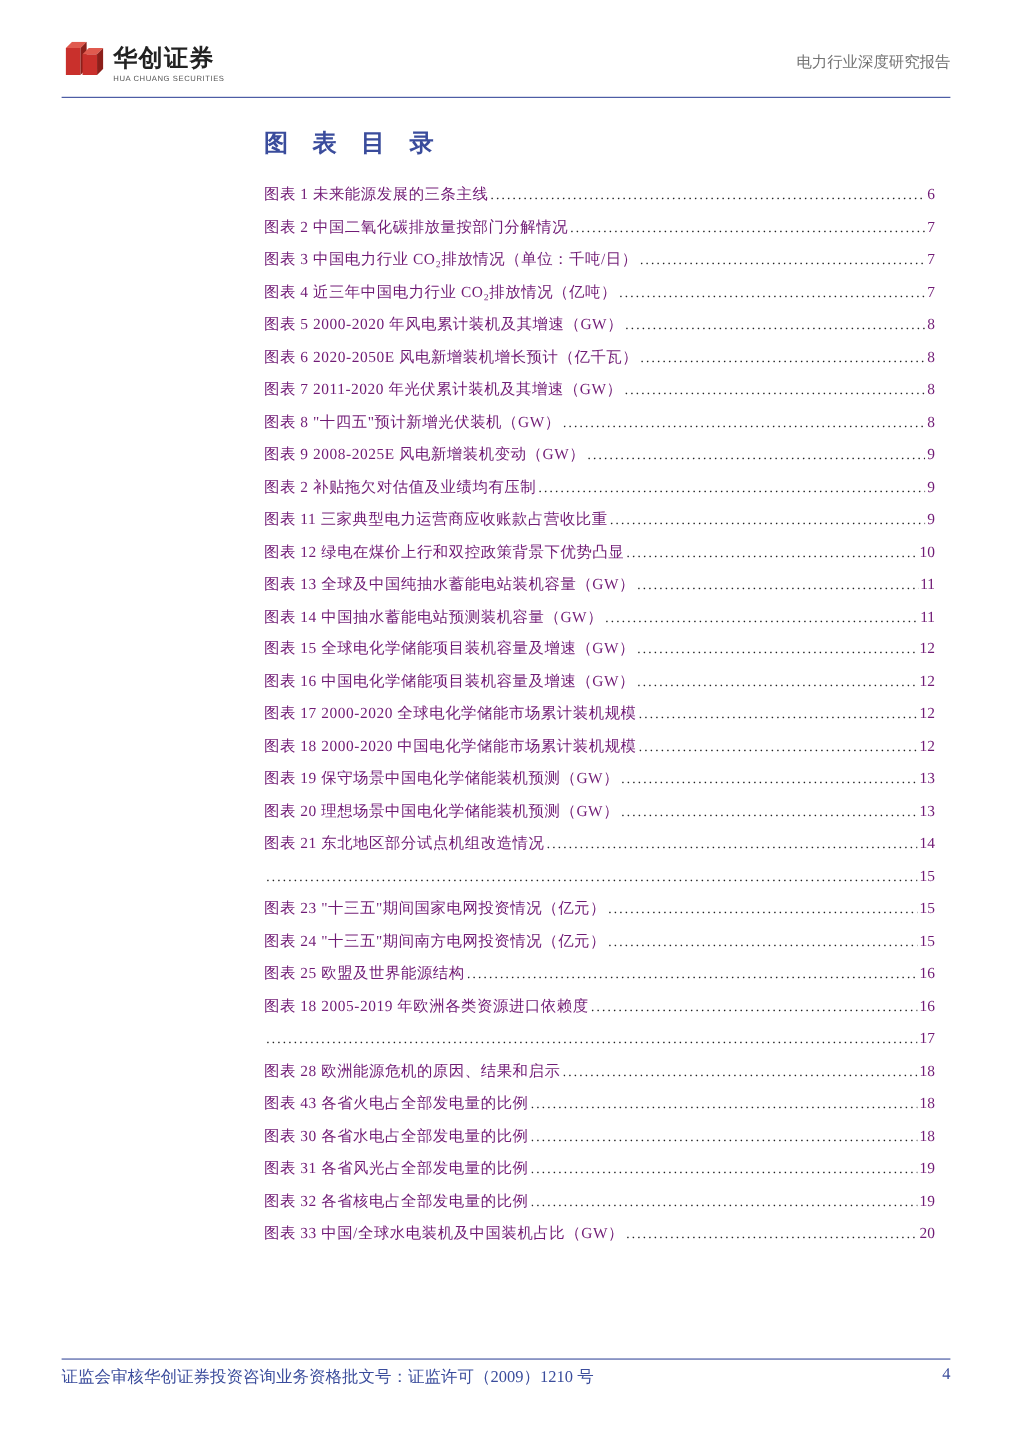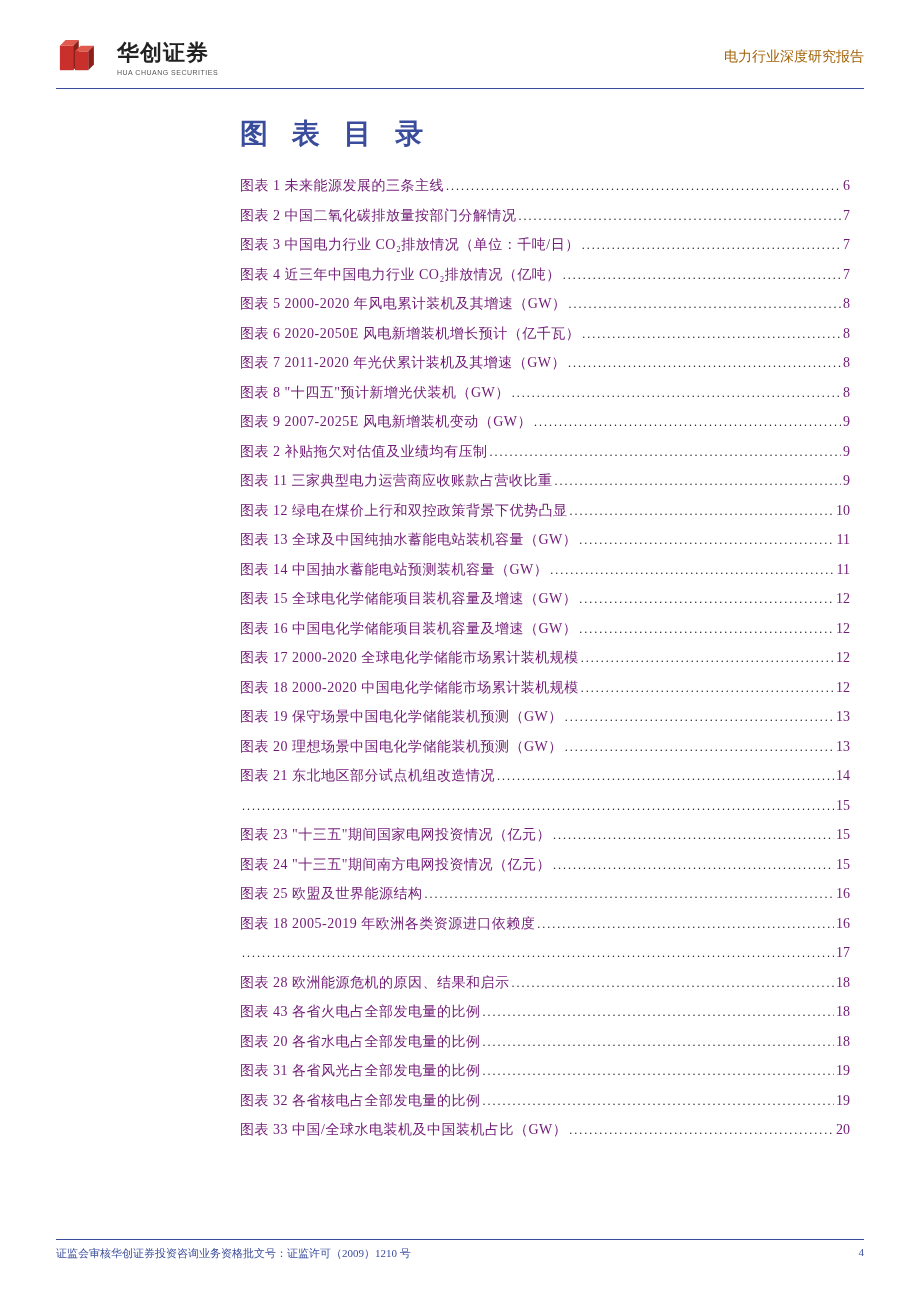--- a/index.html
+++ b/index.html
@@ -11,22 +11,21 @@
       position: relative;
     }
     .header {
       display: flex;
       justify-content: space-between;
       align-items: center;
       padding: 38px 56px 12px 56px;
     }
     .logo-block {
       display: flex;
-      align-items: center;
-      gap: 23px;
+      gap: 9px;
     }
     .logo-mark {
       width: 38px;
       height: 34px;
       position: relative;
     }
     .logo-mark svg { width: 100%; height: 100%; }
     .logo-text-cn {
       font-family: "SimHei", "Heiti SC", sans-serif;
       font-size: 22px;
@@ -35,35 +34,35 @@
       color: #222;
     }
     .logo-text-en {
       font-family: Arial, sans-serif;
       font-size: 7px;
       letter-spacing: 0.5px;
       color: #555;
       margin-top: 1px;
     }
     .header-right {
-      color: #a16207;
+      color: #737373;
       font-size: 14px;
       font-family: "SimSun", serif;
     }
     .header-rule {
       margin: 0 56px;
       border: none;
       border-top: 1.5px solid #3a4c9c;
     }
     .content {
       padding: 26px 70px 0 240px;
     }
     .toc-title {
       font-family: "SimHei", "Heiti SC", sans-serif;
-      font-size: 28px;
+      font-size: 22px;
       letter-spacing: 8px;
       color: #3a4c9c;
       margin-bottom: 26px;
       font-weight: 600;
     }
     .toc-list {
       font-size: 14px;
       color: #701a75;
     }
     .toc-row {
@@ -99,21 +98,21 @@
       right: 56px;
     }
     .footer-rule {
       border: none;
       border-top: 1px solid #3a4c9c;
       margin-bottom: 6px;
     }
     .footer-row {
       display: flex;
       justify-content: space-between;
-      font-size: 11px;
+      font-size: 15px;
       color: #3a4c9c;
     }
   </style>
 </head>
 <body>
 
 <div class="header">
   <div class="logo-block">
     <div class="logo-mark">
       <svg viewBox="0 0 40 36">
@@ -171,21 +170,21 @@
         <span class="toc-label">图表 7  2011-2020 年光伏累计装机及其增速（GW）</span>
         <span class="toc-dots"></span>
         <span class="toc-page">8</span>
       </div>
       <div class="toc-row">
         <span class="toc-label">图表 8  "十四五"预计新增光伏装机（GW）</span>
         <span class="toc-dots"></span>
         <span class="toc-page">8</span>
       </div>
       <div class="toc-row">
-        <span class="toc-label">图表 9  2007-2025E 风电新增装机变动（GW）</span>
+        <span class="toc-label">图表 9  2008-2025E 风电新增装机变动（GW）</span>
         <span class="toc-dots"></span>
         <span class="toc-page">9</span>
       </div>
       <div class="toc-row">
         <span class="toc-label">图表 2  补贴拖欠对估值及业绩均有压制</span>
         <span class="toc-dots"></span>
         <span class="toc-page">9</span>
       </div>
       <div class="toc-row">
         <span class="toc-label">图表 11  三家典型电力运营商应收账款占营收比重</span>
@@ -274,21 +273,21 @@
         <span class="toc-label">图表 28  欧洲能源危机的原因、结果和启示</span>
         <span class="toc-dots"></span>
         <span class="toc-page">18</span>
       </div>
       <div class="toc-row">
         <span class="toc-label">图表 43  各省火电占全部发电量的比例</span>
         <span class="toc-dots"></span>
         <span class="toc-page">18</span>
       </div>
       <div class="toc-row">
-        <span class="toc-label">图表 20  各省水电占全部发电量的比例</span>
+        <span class="toc-label">图表 30  各省水电占全部发电量的比例</span>
         <span class="toc-dots"></span>
         <span class="toc-page">18</span>
       </div>
       <div class="toc-row">
         <span class="toc-label">图表 31  各省风光占全部发电量的比例</span>
         <span class="toc-dots"></span>
         <span class="toc-page">19</span>
       </div>
       <div class="toc-row">
         <span class="toc-label">图表 32  各省核电占全部发电量的比例</span>

